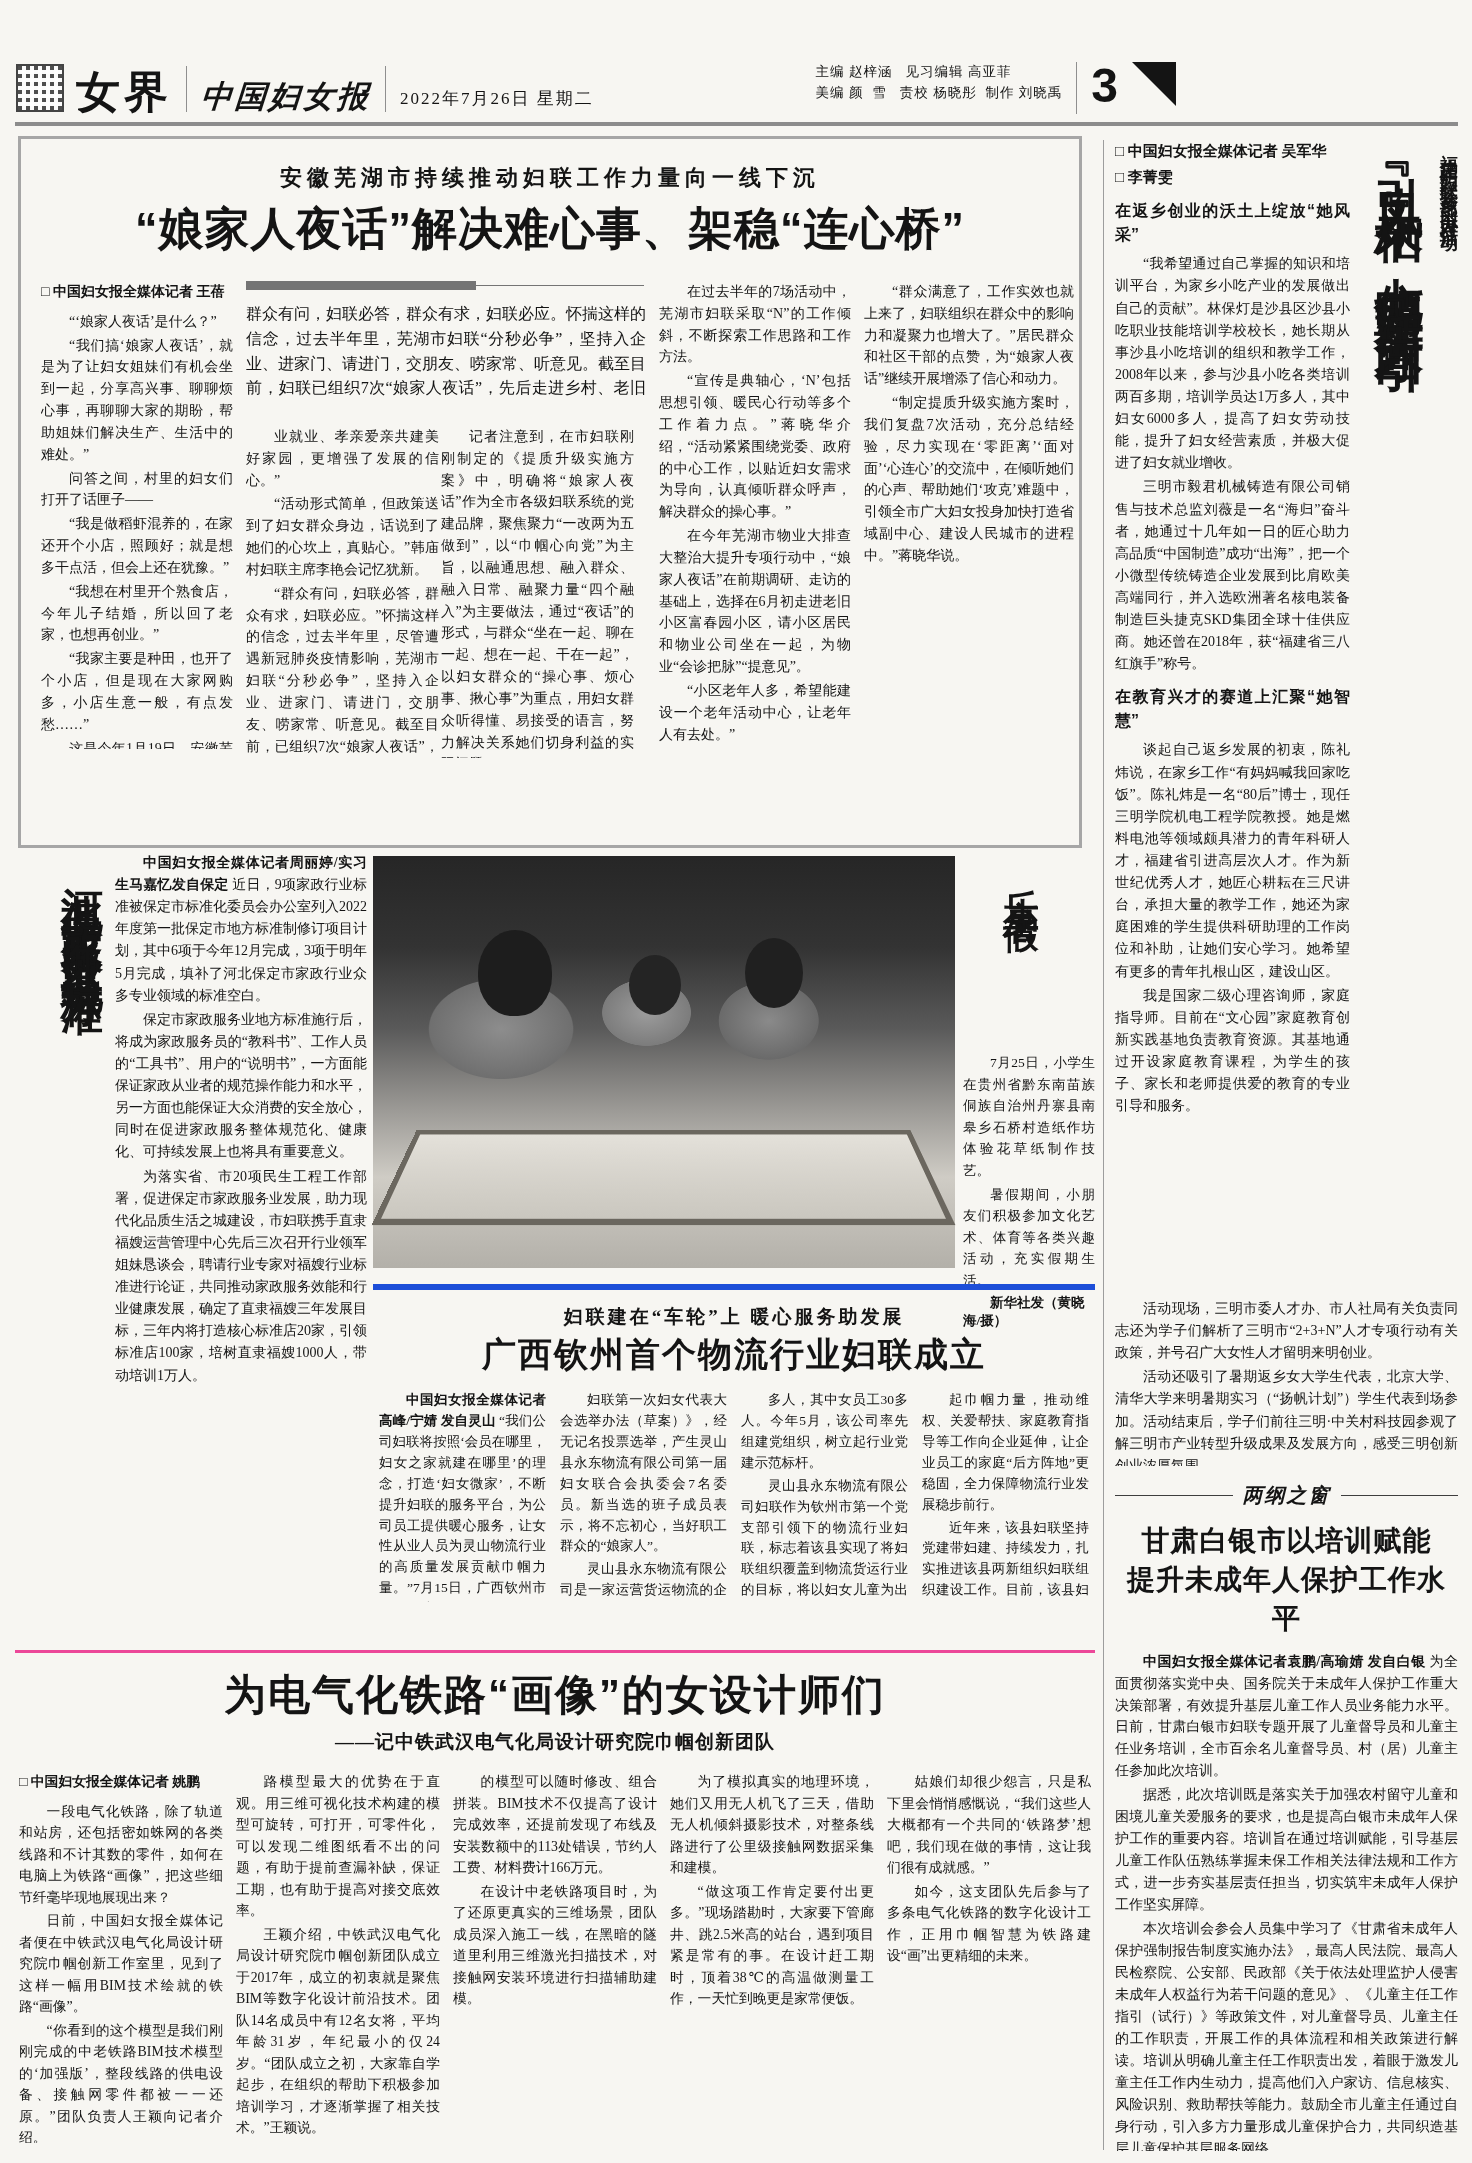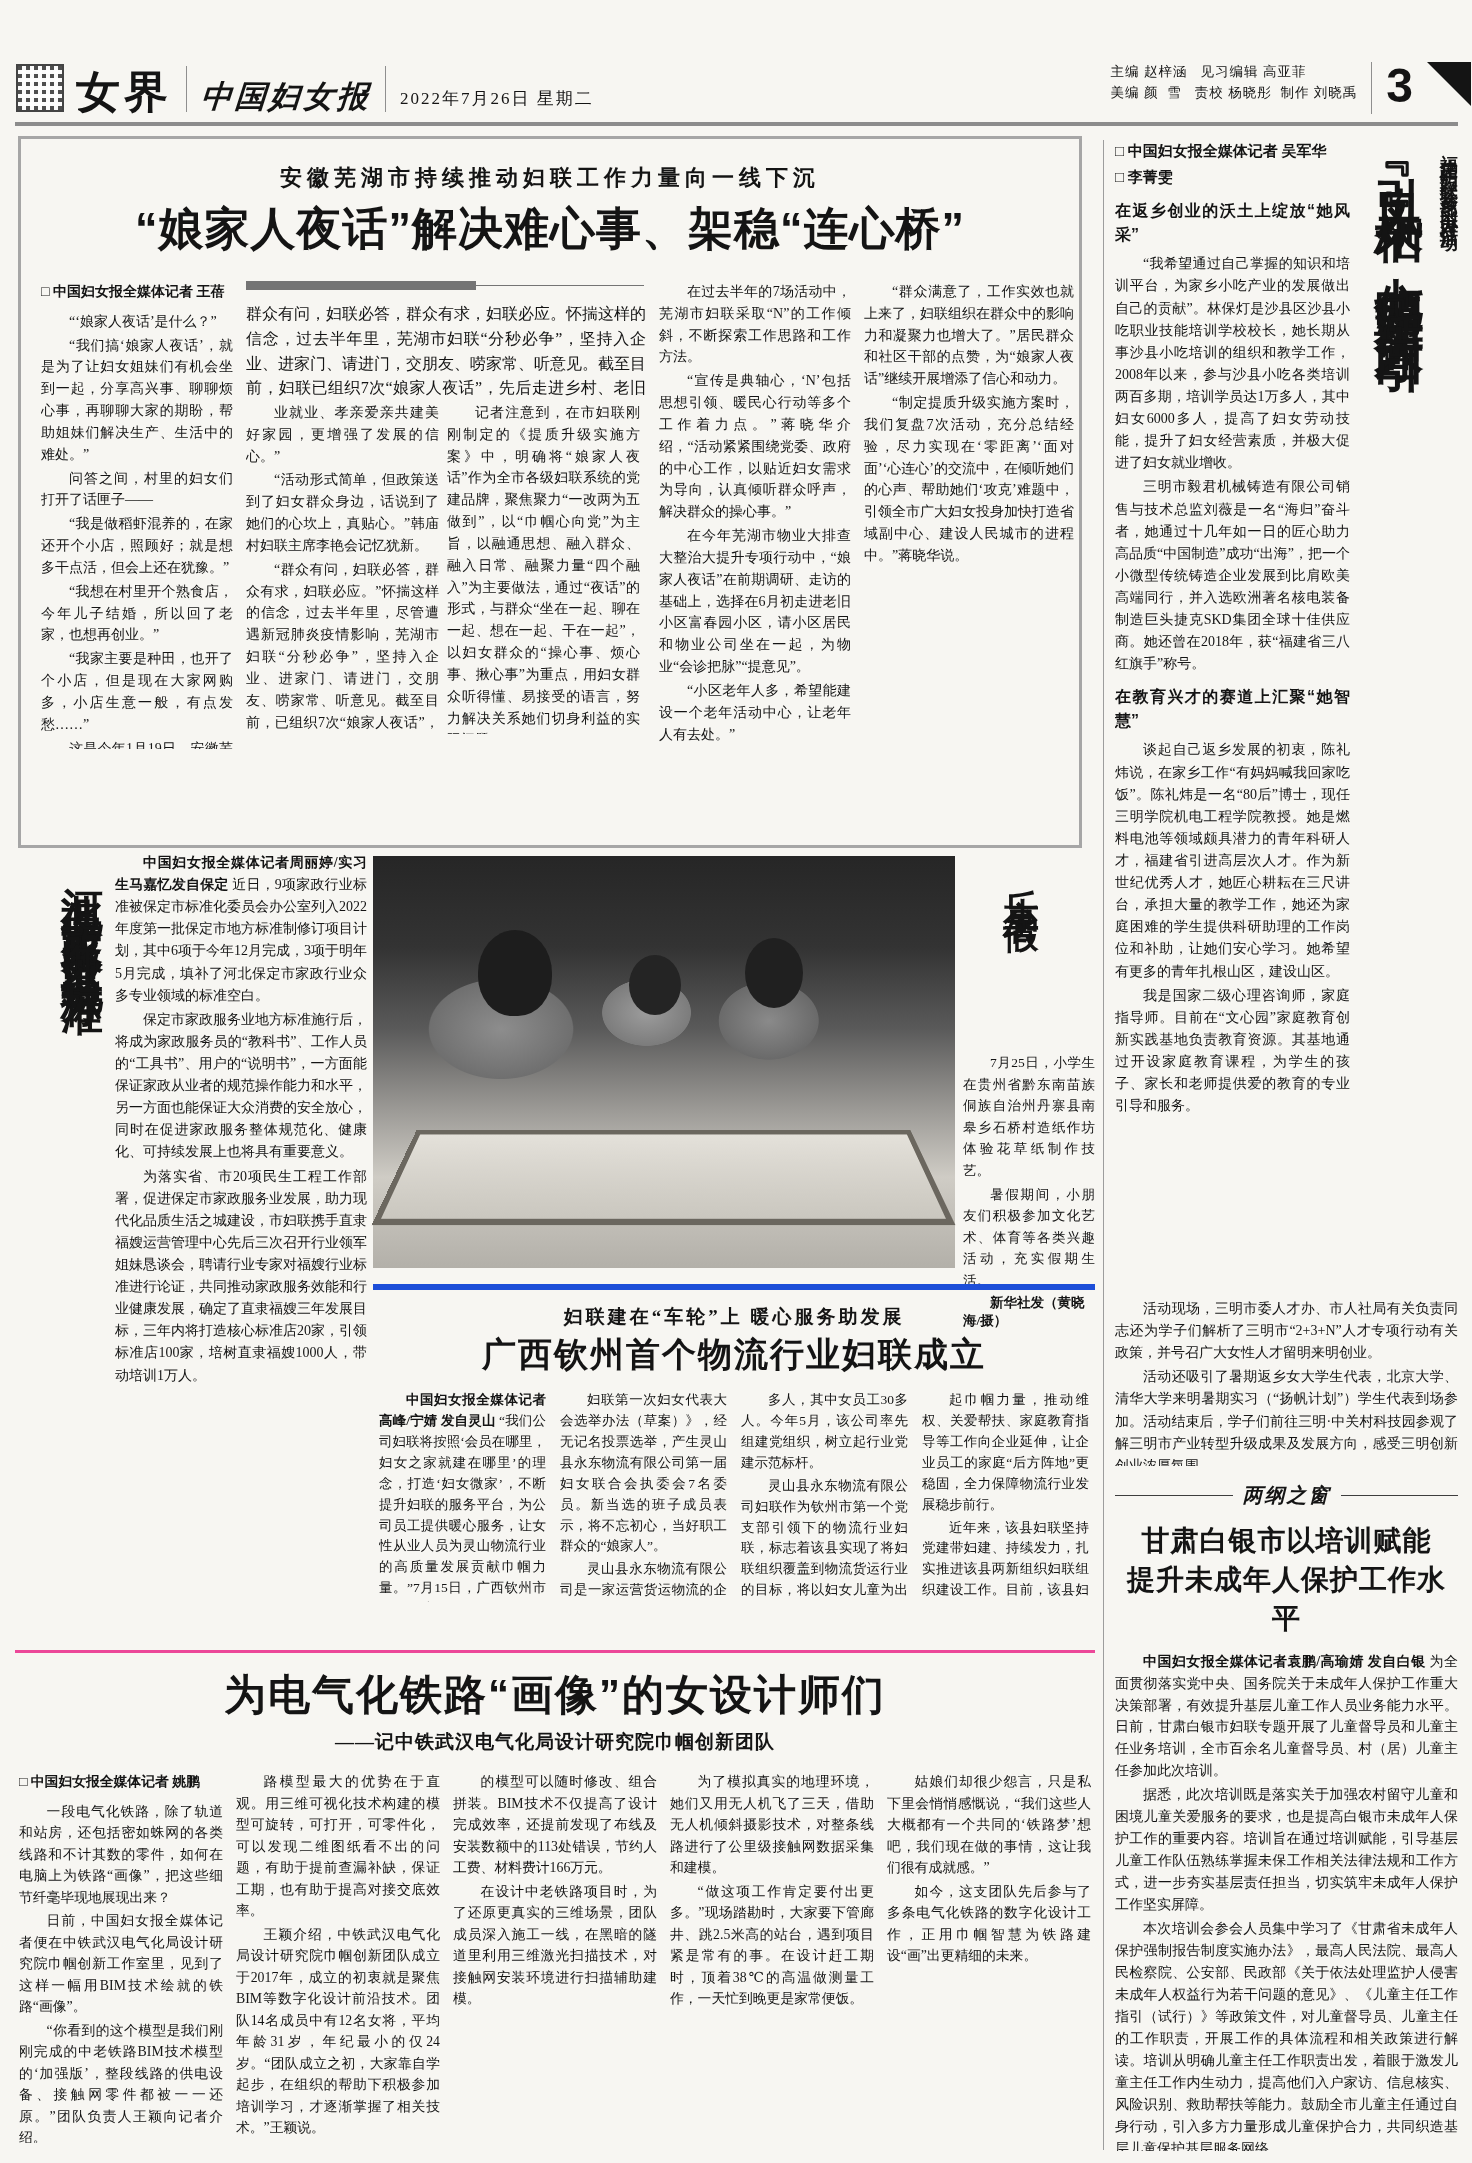--- a/index.html
+++ b/index.html
@@ -7,21 +7,21 @@
         font-family:"Liberation Serif","DejaVu Serif",serif;overflow:hidden;}
   .abs{position:absolute;}
   .hei{font-family:"Liberation Sans","DejaVu Sans",sans-serif;}
   .jcol{text-align:justify;overflow:hidden;}
   .para{margin:0 0 2px 0;text-indent:2em;}
   .vert{writing-mode:vertical-rl;text-orientation:upright;}
   .center{text-align:center;}
   .vline{width:1px;background:#8f8f8f;}
 
   
-  #header{left:16px;top:56px;width:1455px;height:58px;display:flex;align-items:flex-end;}
+  #header{left:16px;top:56px;width:1160px;height:58px;display:flex;align-items:flex-end;}
   #qr{width:48px;height:48px;margin-bottom:2px;background:
       repeating-linear-gradient(0deg,#2b2b2b 0 4px,#fbfbfb 4px 8px),
       repeating-linear-gradient(90deg,#2b2b2b 0 4px,#fbfbfb 4px 8px);
       background-blend-mode:screen;border:2px solid #444;box-sizing:border-box;}
   #sectionName{font-size:44px;font-weight:900;letter-spacing:4px;margin:0 14px 0 12px;line-height:1;}
   #masthead{font-size:31px;font-weight:900;font-style:italic;letter-spacing:3px;margin:0 14px;line-height:1.1;transform:skewX(-4deg);}
   #dateLine{font-size:17px;font-weight:normal;margin:0 0 4px 14px;letter-spacing:2px;}
   #hdrRight{margin-left:auto;display:flex;align-items:flex-start;gap:14px;}
   .credits{font-size:13.5px;line-height:1.55;letter-spacing:1px;white-space:pre;}
   #pageNo{font-size:48px;font-weight:900;line-height:1;}
@@ -31,21 +31,21 @@
   
   #mainBox{left:18px;top:136px;width:1064px;height:712px;border:3px solid #a6a6a6;box-sizing:border-box;}
   #mainKicker{margin-top:24px;font-size:22px;font-weight:bold;letter-spacing:5px;}
   #mainHeadline{margin-top:6px;font-size:45px;font-weight:900;letter-spacing:1px;}
   #mainBody{display:flex;gap:13px;margin:22px 20px 0 20px;height:468px;}
   .mcol{width:192px;flex:none;font-size:14px;line-height:1.56;}
   #midWrap{width:400px;flex:none;}
   .sumbar{position:relative;height:9px;background:#747474;width:230px;}
   .sumline{position:absolute;left:230px;top:4px;width:168px;height:1px;background:#747474;}
   #summaryText{margin-top:12px;height:100px;font-size:16px;line-height:1.55;font-weight:500;}
-  #midCols{display:flex;gap:8px;margin-top:0;height:332px;}
+  #midCols{display:flex;gap:2px;margin-top:24px;height:332px;}
   .midcol{width:193px;flex:none;font-size:14px;line-height:1.56;}
   .byline{margin:0 0 8px 0;font-weight:bold;text-indent:0;}
 
   
   #hebei{left:15px;top:852px;width:352px;height:788px;display:flex;gap:12px;}
   #hebeiTitle{width:88px;font-size:42px;font-weight:900;letter-spacing:7px;line-height:1;margin-top:2px;}
   #hebeiText{flex:1;font-size:14px;line-height:1.58;height:100%;}
 
   
   #photo{left:373px;top:856px;width:582px;height:412px;background:

